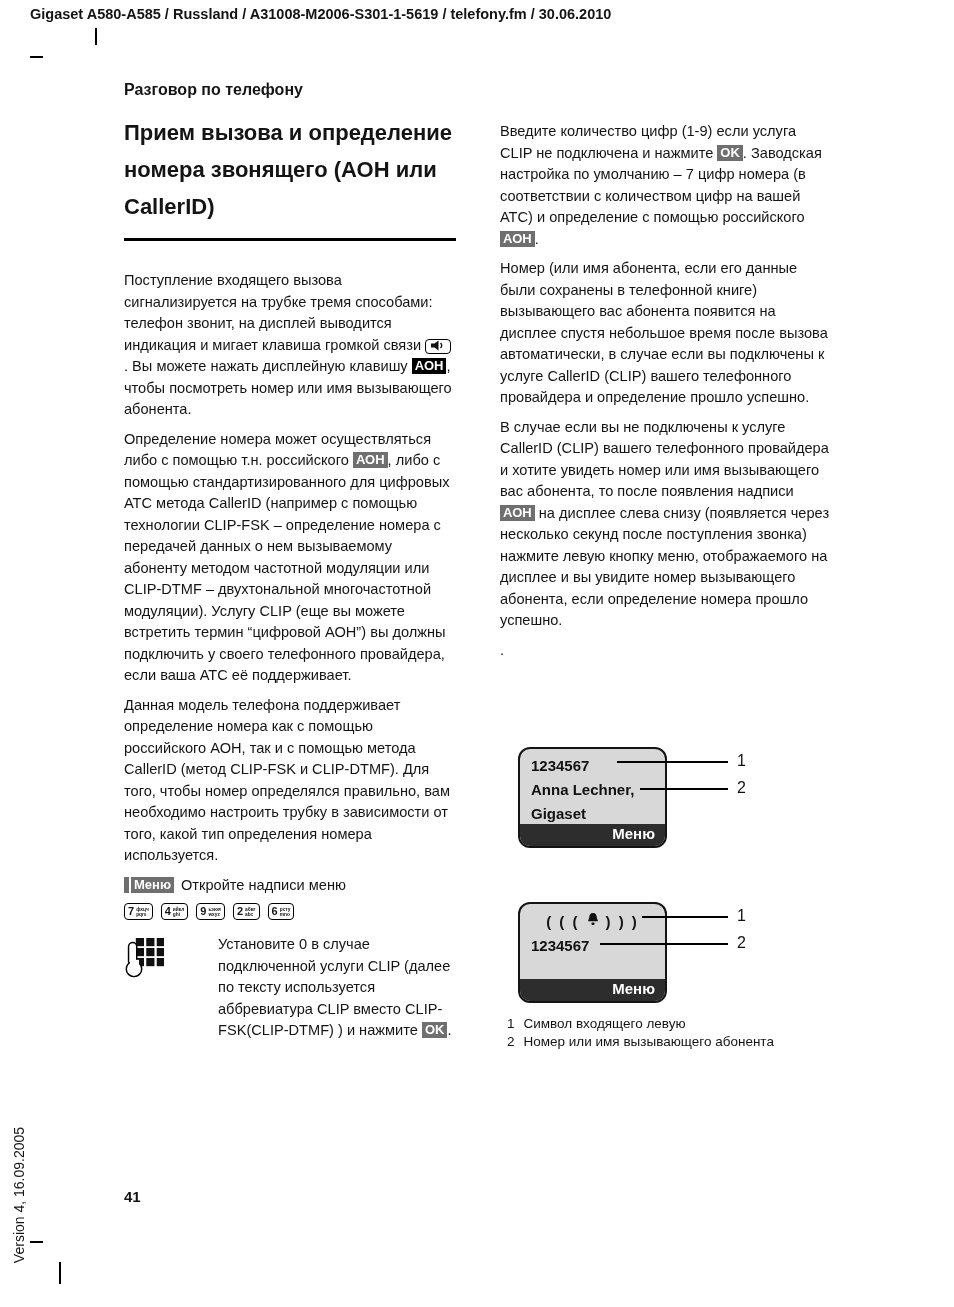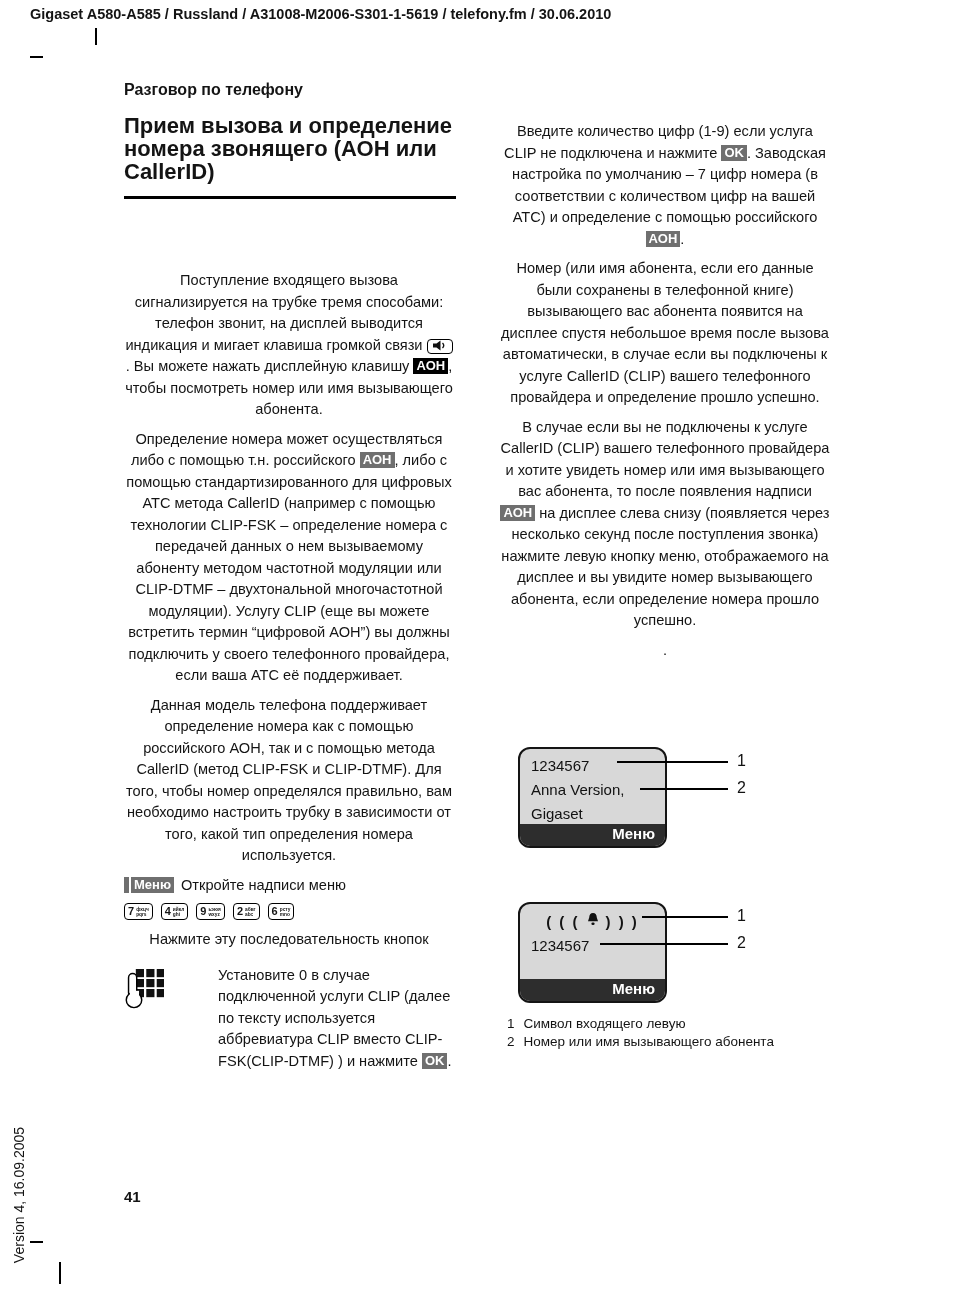--- a/index.html
+++ b/index.html
@@ -6,27 +6,27 @@
   .page{position:relative;width:854px;height:1307px;background:#ffffff;
         font-family:"Liberation Sans",sans-serif;color:#141414;overflow:hidden;border-radius:32px;}
 
   .running-header{position:absolute;left:30px;top:6px;font-size:14.5px;font-weight:700;white-space:nowrap;}
 
   .cm{position:absolute;background:#000;}
 
   .section-label{position:absolute;left:124px;top:81px;font-size:16px;font-weight:700;}
 
   .title{position:absolute;left:124px;top:114px;width:332px;margin:0;
-         font-size:22px;line-height:23px;font-weight:700;
+         font-size:22px;line-height:37px;font-weight:700;
          border-bottom:3px solid #000;padding-bottom:13px;}
 
   .col{position:absolute;font-size:14.6px;line-height:21.5px;}
   .col-left{left:124px;top:270px;width:334px;}
   .col-right{left:500px;top:121px;width:334px;}
-  .col p{margin:0 4px 8px 0;text-align:center;}
+  .col p{margin:0 4px 8px 0;}
 
   .badge{display:inline-block;background:#6f6f6f;color:#fff;font-weight:700;
          font-size:13px;line-height:16px;padding:0 3px;vertical-align:1px;}
   .badge.black{background:#000;}
 
   .hw-key{display:inline-block;border:1.4px solid #000;border-radius:4px;
           width:24px;height:13px;vertical-align:-1px;text-align:center;line-height:10px;background:#fff;}
 
   .menu-row{display:flex;align-items:center;gap:7px;margin:3px 0 7px 0;}
   .menu-key{display:flex;align-items:center;gap:2px;}
@@ -42,21 +42,21 @@
   .press-seq{margin:0 0 6px 0;}
   .step{position:relative;padding-left:94px;margin-top:14px;min-height:130px;}
   .hand-icon{position:absolute;left:0;top:2px;}
 
   
   .lcd{position:absolute;width:145px;height:97px;background:#d8d8d8;
        border:2.5px solid #141414;border-radius:12px;overflow:hidden;box-sizing:content-box;}
   .lcd1{left:518px;top:747px;}
   .lcd2{left:518px;top:902px;}
   .lcd-body{padding:5px 11px 0 11px;}
-  .lcd-line{font-size:15px;font-weight:400;line-height:24px;color:#111;}
+  .lcd-line{font-size:15px;font-weight:700;line-height:24px;color:#111;}
   .ring-line{display:flex;justify-content:center;align-items:center;gap:5px;
              font-size:15px;font-weight:700;line-height:24px;margin-top:1px;letter-spacing:2px;}
   .lcd-bar{position:absolute;left:0;right:0;bottom:0;background:#2d2d2d;color:#fff;
            font-weight:700;font-size:15px;text-align:right;padding:1px 10px 4px 10px;}
 
   .callout-line{position:absolute;height:2px;background:#000;}
   .callout-num{position:absolute;font-size:16px;line-height:16px;color:#111;}
 
   .legend{position:absolute;left:507px;top:1015px;font-size:13.5px;line-height:18px;font-weight:400;}
   .legend-row{display:flex;gap:9px;}
@@ -134,21 +134,20 @@
         </span>
       <span class="kp-key">
           <span class="kp-digit">6</span>
           <span class="kp-sub">
             <span>рсту</span>
             <span>mno</span>
           </span>
         </span>
     </div>
 
-    <p class="press-seq">Нажмите эту последовательность кнопок</p>
 
     <div class="step">
       <span class="hand-icon">
         <svg width="40" height="44" viewBox="0 0 44 48">
           <g fill="#111">
             <rect x="13" y="2" width="9" height="9"></rect>
               <rect x="24.5" y="2" width="9" height="9"></rect>
               <rect x="36" y="2" width="8" height="9"></rect>
             <rect x="13" y="13" width="9" height="9"></rect>
               <rect x="24.5" y="13" width="9" height="9"></rect>
@@ -172,21 +171,21 @@
     <p>Номер (или имя абонента, если его данные были сохранены в телефонной книге) вызывающего вас абонента появится на дисплее спустя небольшое время после вызова автоматически, в случае если вы подключены к услуге CallerID (CLIP) вашего телефонного провайдера и определение прошло успешно.</p>
 
     <p><span>В случае если вы не подключены к услуге CallerID (CLIP) вашего телефонного провайдера и хотите увидеть номер или имя вызывающего вас абонента, то после появления надписи </span><span class="badge">АОН</span><span> на дисплее слева снизу (появляется через несколько секунд после поступления звонка) нажмите левую кнопку  меню, отображаемого на дисплее и вы увидите номер вызывающего абонента, если определение номера прошло успешно.</span></p>
 
     <p>.</p>
   </div>
 
   <div class="lcd lcd1">
     <div class="lcd-body">
       <div class="lcd-line">1234567</div>
-      <div class="lcd-line">Anna Version,</div>
+      <div class="lcd-line">Anna Lechner,</div>
       <div class="lcd-line">Gigaset</div>
     </div>
     <div class="lcd-bar">Меню</div>
   </div>
   <div class="callout-line" style="left:617px;top:761px;width:111px;"></div>
   <div class="callout-line" style="left:640px;top:788px;width:88px;"></div>
   <div class="callout-num" style="left:737px;top:753px;">1</div>
   <div class="callout-num" style="left:737px;top:780px;">2</div>
 
   <div class="lcd lcd2">

